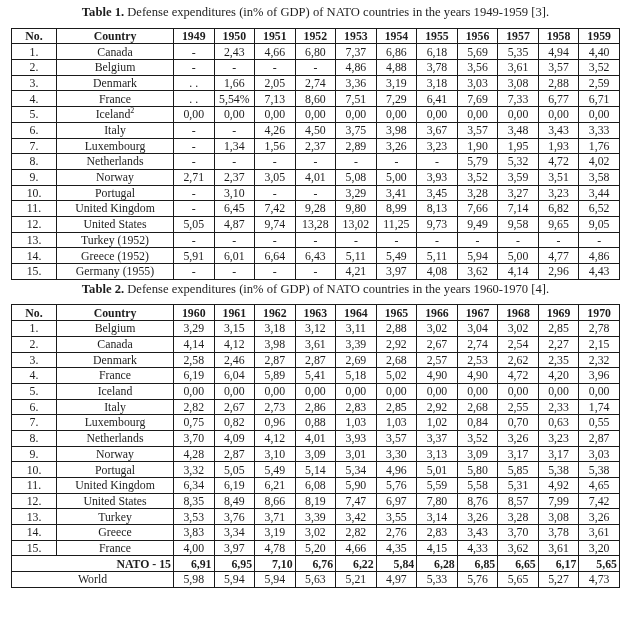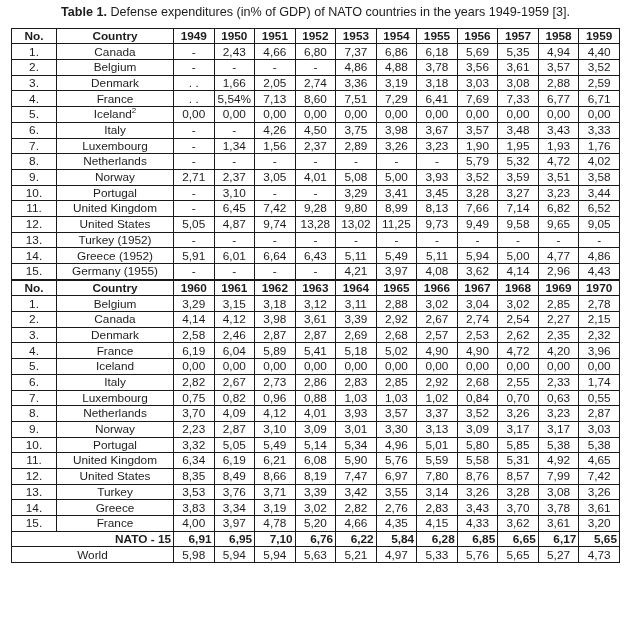--- a/index.html
+++ b/index.html
@@ -5,21 +5,21 @@
   html, body {
     margin: 0;
     padding: 0;
     background: #ffffff;
   }
   .page {
     width: 631px;
     height: 605px;
     box-sizing: border-box;
     padding: 3px 3px 0 3px;
-    font-family: Liberation Sans, sans-serif;
+    font-family: Liberation Serif, serif;
     color: #1d1d1d;
     overflow: hidden;
   }
   .caption {
     text-align: center;
     font-size: 12.6px;
     line-height: 1.25;
     margin: 2px 0 7px 0;
     white-space: nowrap;
   }
@@ -309,20 +309,21 @@
           <td class="c-val">4,08</td>
           <td class="c-val">3,62</td>
           <td class="c-val">4,14</td>
           <td class="c-val">2,96</td>
           <td class="c-val">4,43</td>
         </tr>
       </tbody>
   </table>
 
 
+  <div class="caption"><b>Table 2.</b><span> Defense expenditures (in% of GDP) of NATO countries in the years 1960-1970 [4].</span></div>
 
   <table class="data-table" data-table="table2">
     <thead>
         <tr>
           <th class="col-no">No.</th>
           <th class="col-country">Country</th>
           <th class="col-year">1960</th>
           <th class="col-year">1961</th>
           <th class="col-year">1962</th>
           <th class="col-year">1963</th>
@@ -452,21 +453,21 @@
           <td class="c-val">3,57</td>
           <td class="c-val">3,37</td>
           <td class="c-val">3,52</td>
           <td class="c-val">3,26</td>
           <td class="c-val">3,23</td>
           <td class="c-val">2,87</td>
         </tr>
         <tr>
           <td class="c-no">9.</td>
           <td class="c-country">Norway</td>
-          <td class="c-val">2,23</td>
+          <td class="c-val">4,28</td>
           <td class="c-val">2,87</td>
           <td class="c-val">3,10</td>
           <td class="c-val">3,09</td>
           <td class="c-val">3,01</td>
           <td class="c-val">3,30</td>
           <td class="c-val">3,13</td>
           <td class="c-val">3,09</td>
           <td class="c-val">3,17</td>
           <td class="c-val">3,17</td>
           <td class="c-val">3,03</td>

